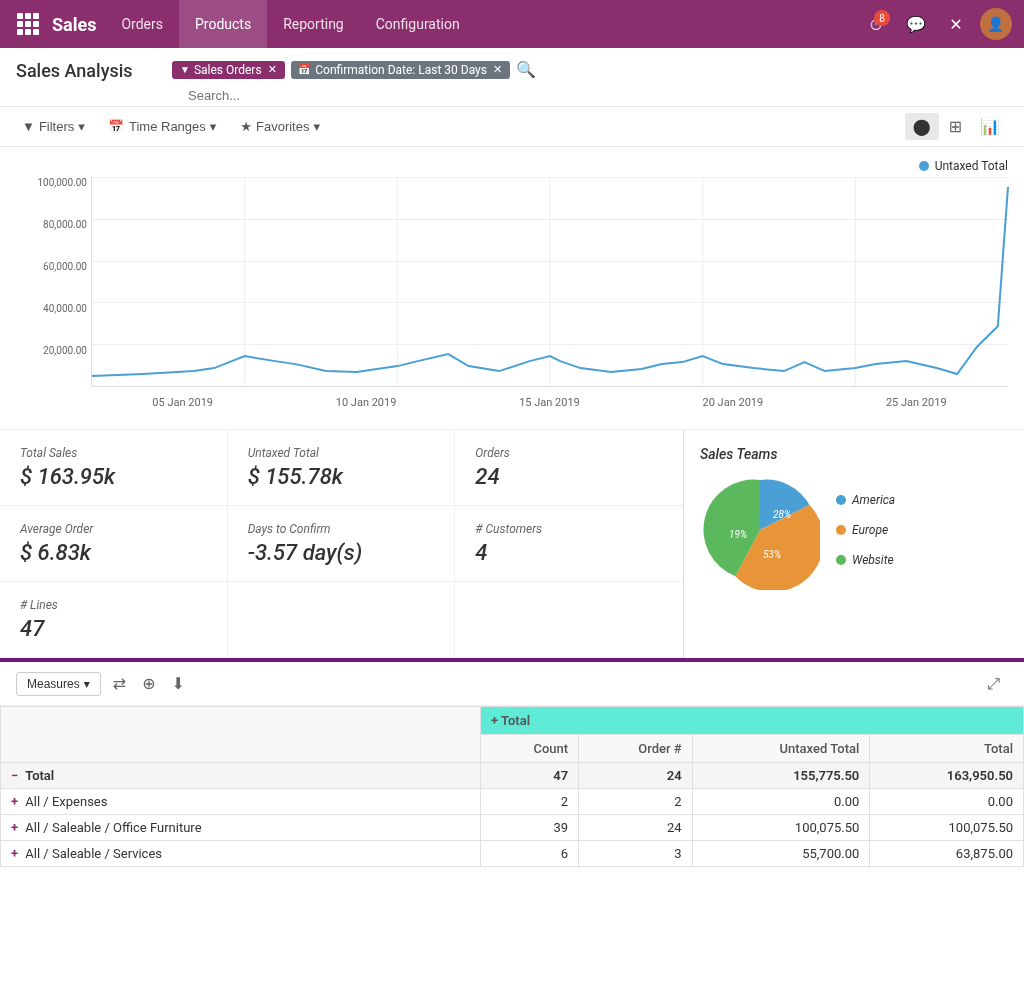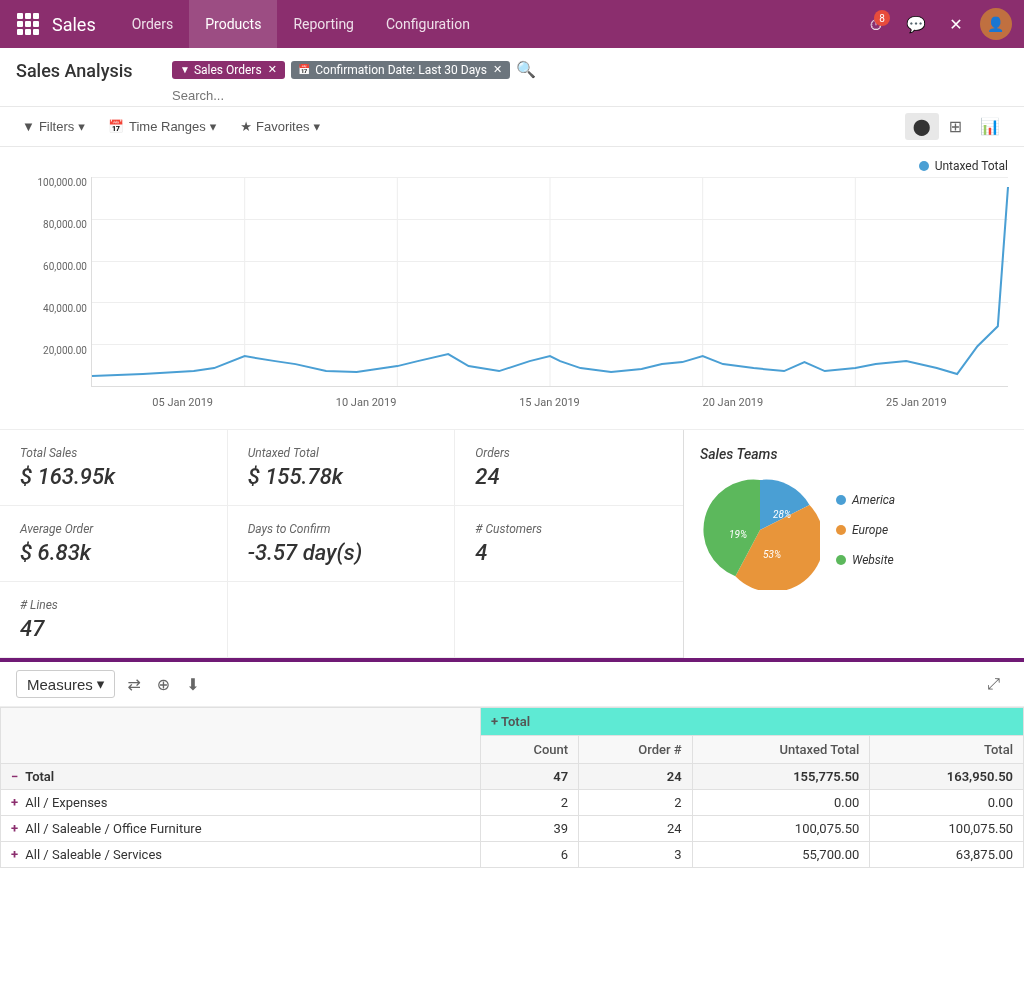--- a/index.html
+++ b/index.html
@@ -19,22 +19,22 @@
       width: 32px; height: 32px;
       display: flex; align-items: center; justify-content: center;
       margin-right: 8px;
       cursor: pointer;
     }
     .grid-dots {
       display: grid; grid-template-columns: repeat(3,6px); gap: 2px;
     }
     .grid-dot { width: 6px; height: 6px; background: white; border-radius: 1px; }
     .navbar-brand {
-      font-size: 18px; font-weight: normal; color: white;
-      margin-right: 20px;
+      font-size: 18px; font-weight: bold; color: white;
+      margin-right: 9px;
     }
     .navbar-menu {
       display: flex; gap: 0; flex: 1;
     }
     .navbar-item {
       color: rgba(255,255,255,0.85);
       padding: 0 16px;
       height: 48px;
       display: flex; align-items: center;
       cursor: pointer;
@@ -99,21 +99,21 @@
       padding: 2px 8px;
       border-radius: 3px;
       font-size: 12px;
       cursor: pointer;
     }
     .filter-tag.purple { background: #8b2e6e; color: white; }
     .filter-tag.gray { background: #6c757d; color: white; }
     .filter-tag .tag-icon { font-size: 10px; }
     .filter-tag .close-x { font-size: 11px; margin-left: 2px; }
     .search-input-row {
-      display: flex; align-items: center;
+      display: flex; align-items: center; margin-left: 16px;
     }
     .search-input {
       border: none; outline: none; font-size: 13px;
       padding: 3px 0; width: 200px; color: #666;
     }
     .search-btn {
       background: none; border: none; cursor: pointer;
       color: #666; font-size: 16px;
     }
     .filter-bar {
@@ -221,21 +221,21 @@
 
     
     .bottom-toolbar {
       display: flex; align-items: center; gap: 8px;
       padding: 8px 16px;
       border-bottom: 1px solid #eee;
     }
     .measures-btn {
       display: flex; align-items: center; gap: 4px;
       background: none; border: 1px solid #ccc; border-radius: 3px;
-      padding: 4px 10px; cursor: pointer; font-size: 15px; color: #333;
+      padding: 4px 10px; cursor: pointer; font-size: 12px; color: #333;
     }
     .toolbar-icon-btn {
       background: none; border: none; cursor: pointer;
       color: #666; font-size: 16px; padding: 4px;
     }
     .expand-btn {
       margin-left: auto;
       background: none; border: none; cursor: pointer;
       color: #666; font-size: 16px; padding: 4px 8px;
     }

